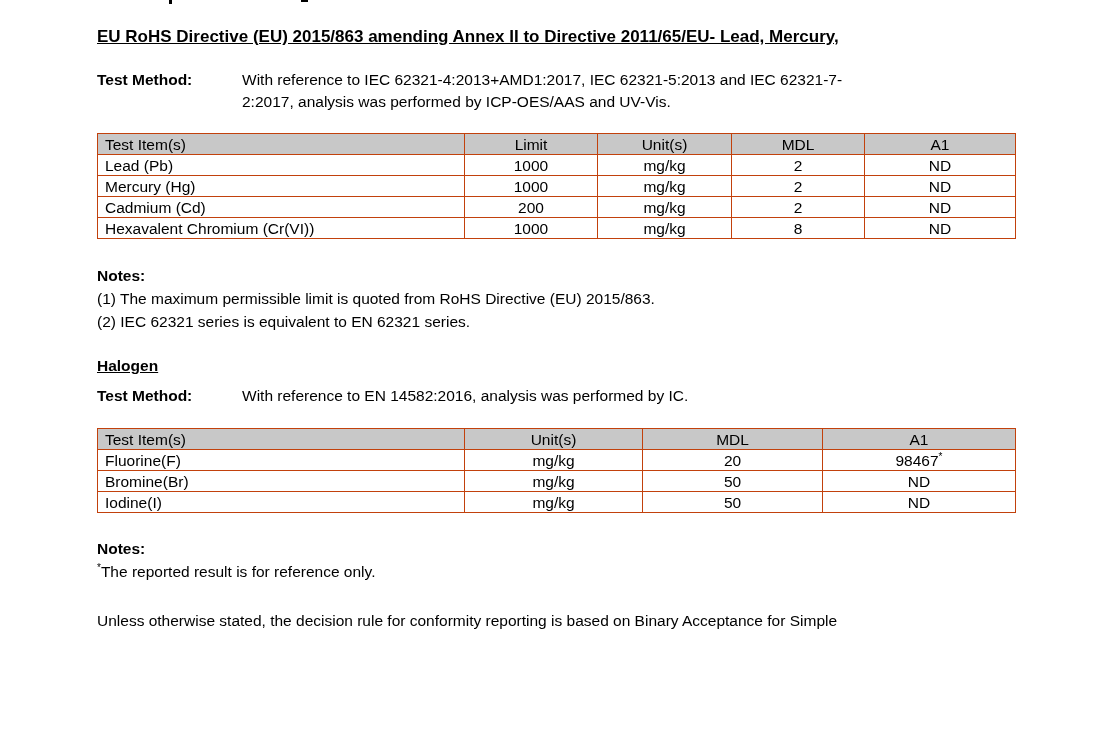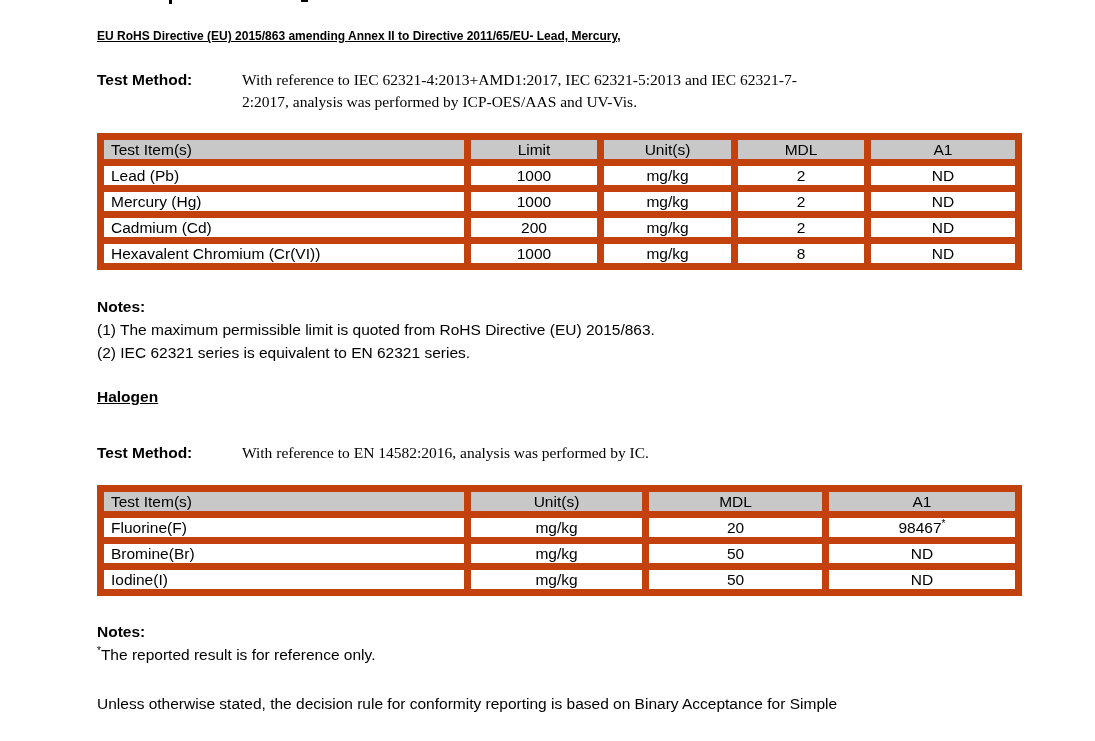--- a/index.html
+++ b/index.html
@@ -15,48 +15,48 @@
   .artifact.a1 { left: 169px; top: 0; width: 3px; height: 4px; }
   .artifact.a2 { left: 301px; top: 0; width: 7px; height: 2px; }
 
   .content { position: absolute; left: 97px; top: 25px; width: 918px; }
 
   .line { line-height: 23px; white-space: nowrap; }
 
   .heading { margin: 0 0 21px 0; }
   .heading .hline {
     display: block; font-weight: bold; text-decoration: underline;
-    line-height: 23px; white-space: nowrap; font-size: 12px;
+    line-height: 23px; white-space: nowrap; font-size: 17px;
   }
 
   .tm { display: flex; margin: 0 0 20px 0; }
   .tm.tight { margin-bottom: 21px; }
   .tm-label { width: 145px; font-weight: bold; line-height: 22px; flex-shrink: 0; }
-  .tm-text .line { line-height: 22px; font-family: Liberation Serif, serif; }
+  .tm-text .line { line-height: 22px; }
 
   table {
     border-collapse: collapse; table-layout: fixed;
     width: 918px; margin: 0 0 25px 0;
     font-size: 15.5px;
   }
   table.t2 { margin-bottom: 24px; }
   th, td {
-    border: 7px solid #c2410c; height: 21px;
+    border: 1px solid #c2410c; height: 21px;
     text-align: center; padding: 0; line-height: 19px;
     overflow: hidden; white-space: nowrap;
   }
   th { background: var(--header-bg, #c8c8c8); font-weight: normal; }
   th:first-child, td:first-child { text-align: left; padding-left: 7px; }
 
   .notes-block { margin: 0 0 21px 0; }
   .notes-block.nb2 { margin-bottom: 27px; }
   .bold { font-weight: bold; }
   .halogen-h {
     font-weight: bold; text-decoration: underline;
-    line-height: 23px; margin: 0 0 34px 0;
+    line-height: 23px; margin: 0 0 8px 0;
   }
   sup { font-size: 10px; line-height: 0; vertical-align: super; }
   .footer .line { line-height: 22px; }
   .footer i { font-style: italic; }
 </style>
 </head>
 <body>
 
 <div class="artifact a1"></div>
 <div class="artifact a2"></div>

